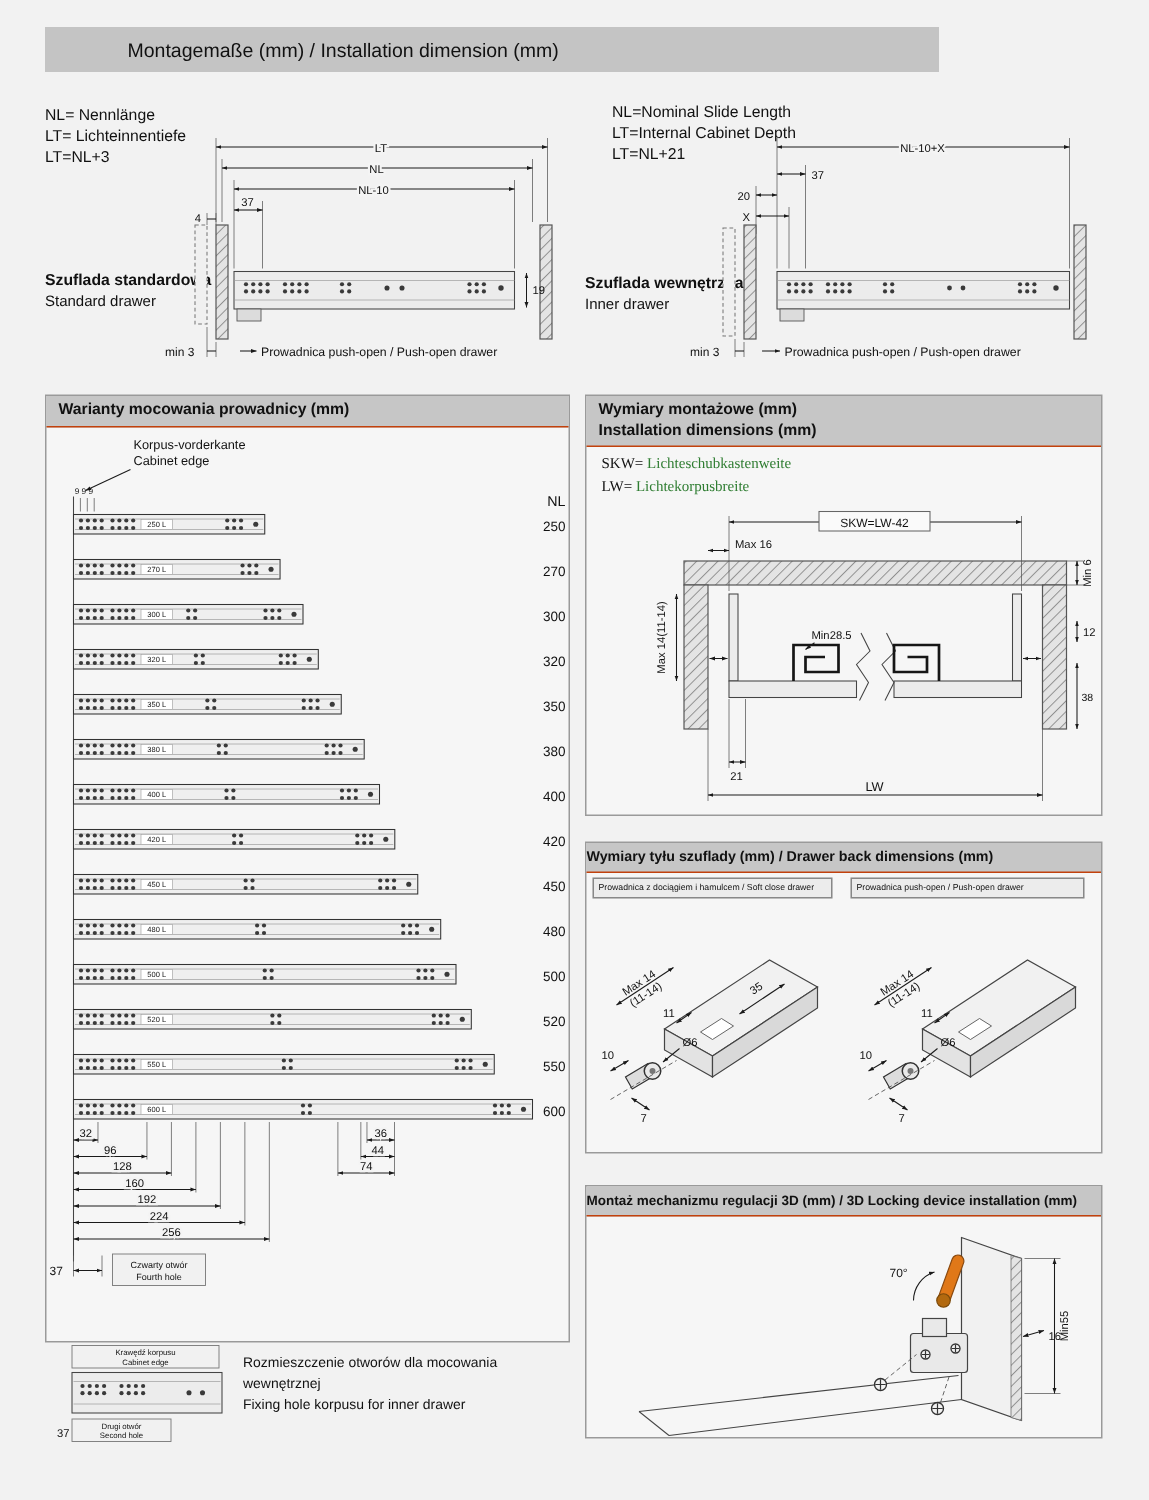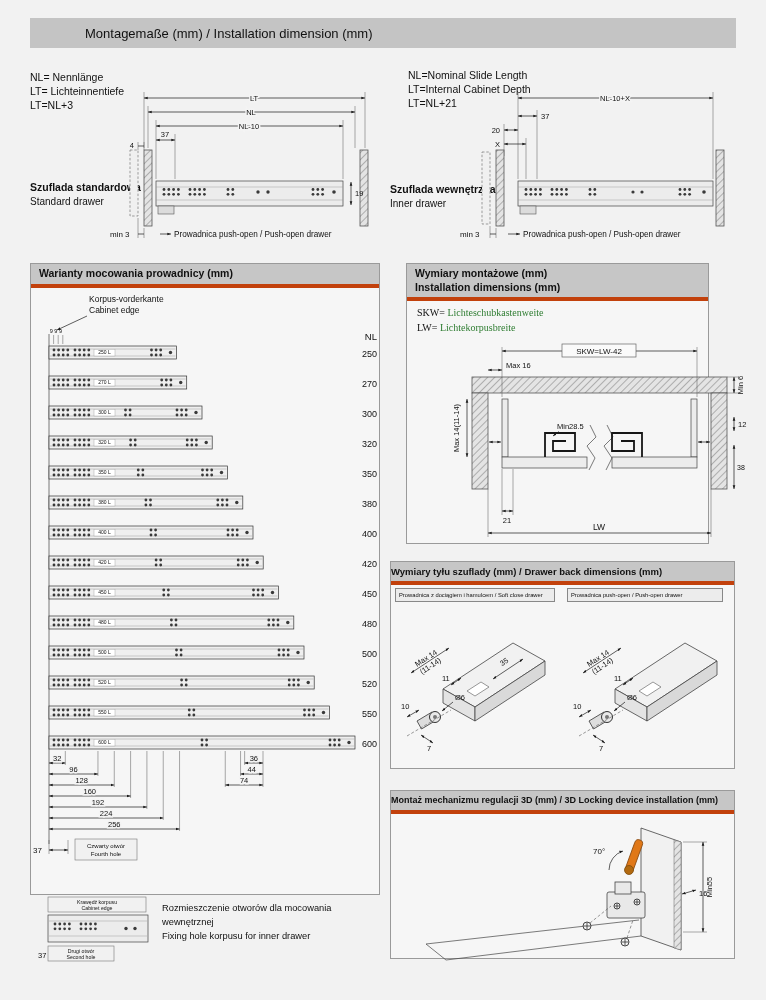--- a/index.html
+++ b/index.html
@@ -1,25 +1,25 @@
 <!DOCTYPE html>
 <html><head>
 <meta charset="utf-8">
 <style>
   * { margin:0; padding:0; box-sizing:border-box; }
   html,body { width:766px; height:1000px; }
   body { background:#f2f2f2; font-family:"Liberation Sans", sans-serif; color:#111; position:relative; overflow:hidden; }
   .abs { position:absolute; }
-  .titlebar { position:absolute; left:30px; top:18px; width:706px; height:30px; background:#c4c4c4;
+  .titlebar { position:absolute; left:30px; top:18px; width:596px; height:30px; background:#c4c4c4;
               display:flex; align-items:center; padding-left:55px; font-size:13px; }
   .legend { position:absolute; font-size:10.5px; line-height:1.35; }
   .dlabel { position:absolute; font-size:10px; line-height:1.3; }
   .dlabel .b1 { font-weight:bold; font-size:10.5px; }
   .panel { position:absolute; background:#f6f6f6; border:1px solid #9a9a9a; }
-  .phead { background:#c6c6c6; font-weight:bold; font-size:10.5px; line-height:1.3; padding:3px 8px; border-bottom:4px solid #c2410c; }
+  .phead { background:#c6c6c6; font-weight:bold; font-size:10.5px; line-height:1.3; padding:3px 8px; border-bottom:1px solid #c2410c; }
   .phead.single { font-size:9.5px; padding:4px 0 3px; white-space:nowrap; overflow:hidden; }
   .legendA { padding:5px 10px 2px; font-size:10px; line-height:1.45;font-family:Liberation Serif, serif; }
   .capbox { position:absolute; top:3px; height:14px; border:1px solid #888; background:#ececec;
             font-size:5.8px; line-height:12px; padding:0 3px; white-space:nowrap; overflow:hidden; }
   svg { display:block; }
   svg text { fill:#111; }
   .dim { stroke:#1a1a1a; stroke-width:.7; fill:none; }
   .ext { stroke:#555; stroke-width:.5; }
   .thin { stroke:#444; stroke-width:.7; fill:none; }
   .axis { stroke:#555; stroke-width:.6; stroke-dasharray:3 2; fill:none; }
@@ -836,21 +836,21 @@
     <text x="43" y="56.5" class="tiny" text-anchor="middle">Drugi otwór</text>
     <text x="43" y="62.8" class="tiny" text-anchor="middle">Second hole</text>
     <text x="0" y="62" font-size="7.5">37</text>
   </svg>
   <div class="abs" style="left:132px;top:6px;width:215px;font-size:9.3px;line-height:1.5">
     <div>Rozmieszczenie otworów dla mocowania wewnętrznej</div>
     <div>Fixing hole korpusu for inner drawer</div>
   </div>
 </div>
 
-<div class="panel" style="left:406px;top:263px;width:303px;height:281px">
+<div class="panel" style="left:390px;top:263px;width:345px;height:281px">
   <div class="phead">
     <div>Wymiary montażowe (mm)</div>
     <div>Installation dimensions (mm)</div>
   </div>
   <div class="legendA">
     <div><span>SKW= </span><span class="gterm" style="color: rgb(47, 125, 50);">Lichteschubkastenweite</span></div>
     <div><span>LW= </span><span class="gterm" style="color: rgb(47, 125, 50);">Lichtekorpusbreite</span></div>
   </div>
   <svg width="341" height="218" viewBox="0 0 341 218">
     <g>

